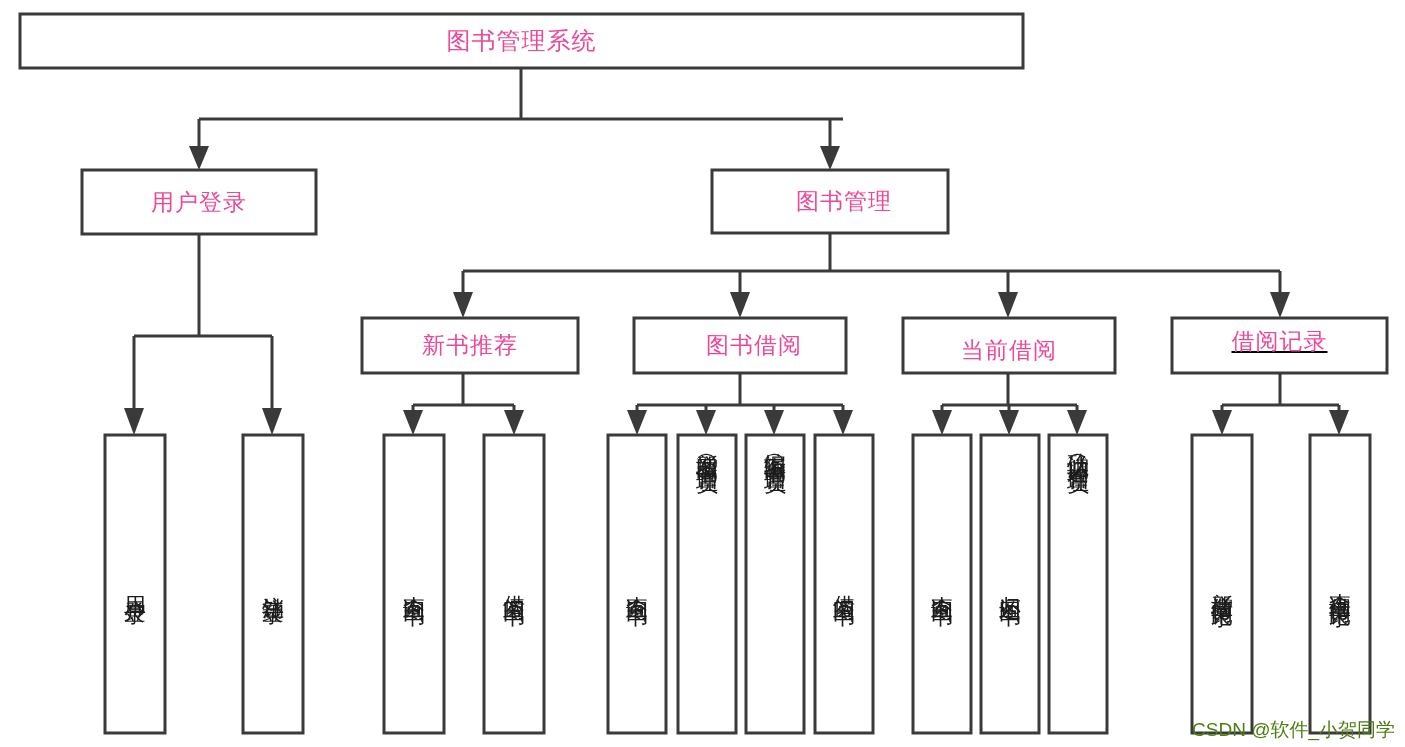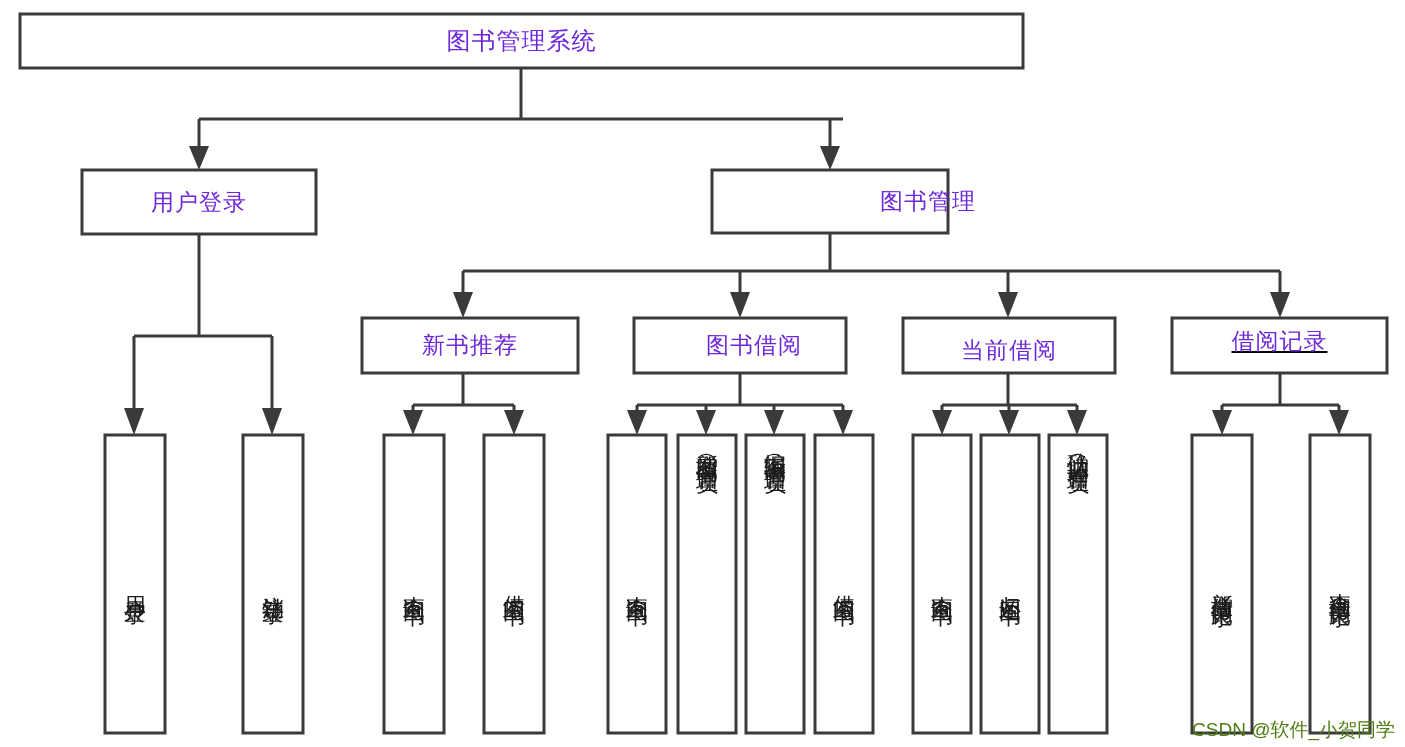--- a/index.html
+++ b/index.html
@@ -59,21 +59,21 @@
   .hlabel-wrap {
     position: absolute;
     display: flex;
     align-items: center;
     justify-content: center;
     pointer-events: none;
   }
   .hlabel-text {
     font-family: "Liberation Sans", "DejaVu Sans", sans-serif;
     font-size: 23px;
-    color: #6d28d9;
+    color: #ec4899;
     letter-spacing: 1px;
     white-space: nowrap;
   }
   .root-label-text {
     font-size: 24px;
   }
   .watermark {
     position: absolute;
     right: 10px;
     bottom: 4px;
@@ -193,21 +193,21 @@
     <rect class="node-box" x="1310" y="435" width="60" height="298"></rect>
   </svg>
 
   <div class="hlabel-wrap" style="left:20px; top:14px; width:1003px; height:54px;">
     <span class="hlabel-text root-label-text">图书管理系统</span>
   </div>
 
   <div class="hlabel-wrap" style="left:82px; top:170px; width:234px; height:64px;">
     <span class="hlabel-text">用户登录</span>
   </div>
-  <div class="hlabel-wrap" style="left:712px; top:170px; width:264px; height:63px;justify-content:flex-end;">
+  <div class="hlabel-wrap" style="left:712px; top:170px; width:264px; height:63px;">
     <span class="hlabel-text">图书管理</span>
   </div>
 
   <div class="hlabel-wrap" style="left:362px; top:318px; width:216px; height:55px;">
     <span class="hlabel-text">新书推荐</span>
   </div>
   <div class="hlabel-wrap" style="left:634px; top:318px; width:240px; height:55px;">
     <span class="hlabel-text">图书借阅</span>
   </div>
   <div class="hlabel-wrap" style="left:903px; top:318px; width:212px; height:64px;">

